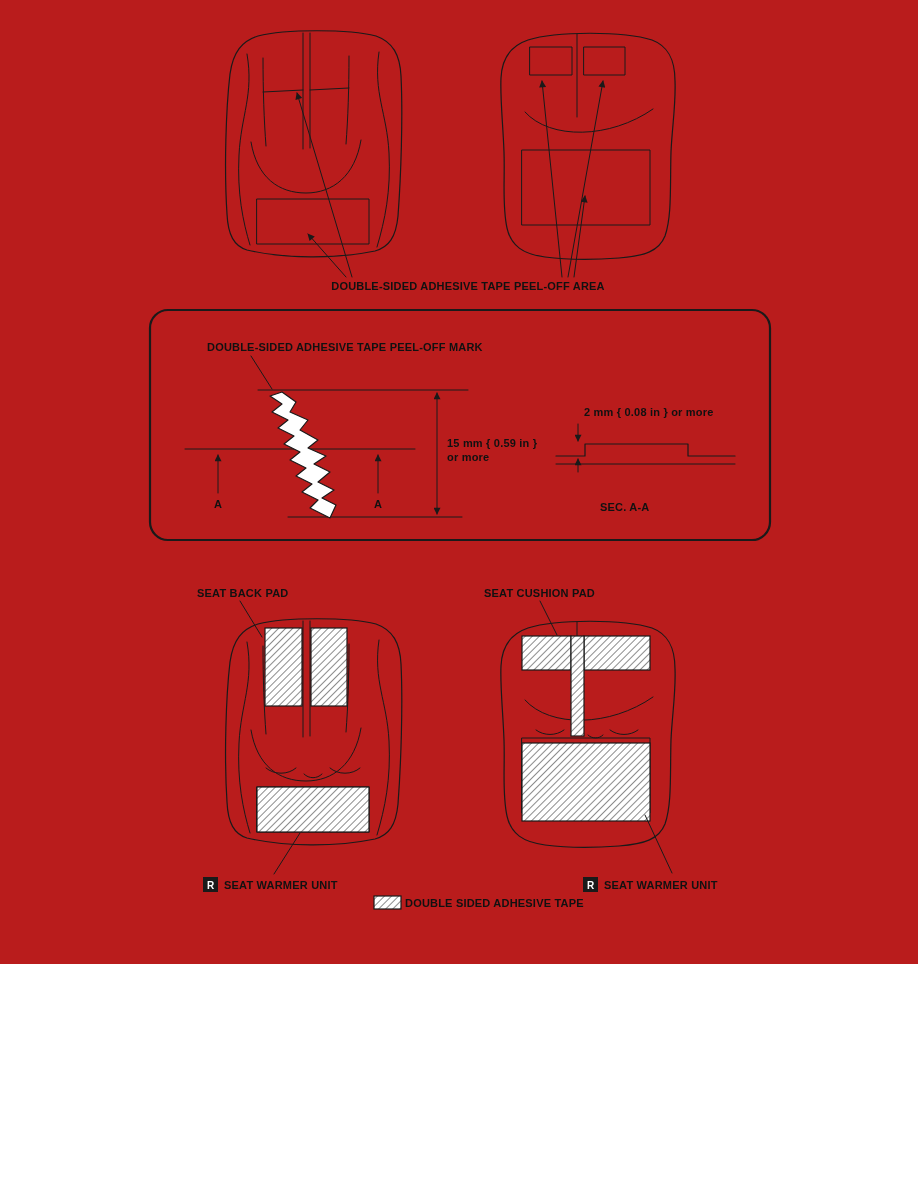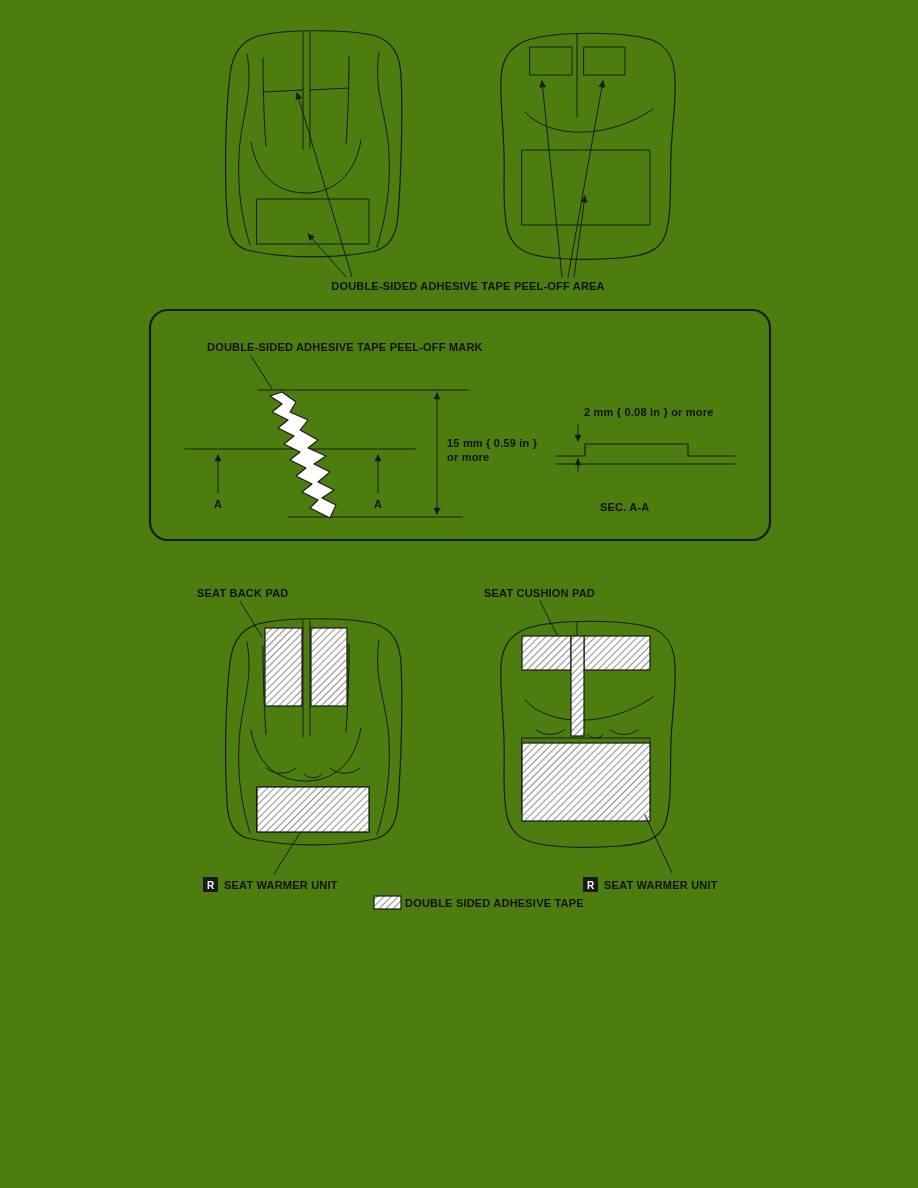--- a/index.html
+++ b/index.html
@@ -1,16 +1,16 @@
 <!DOCTYPE html>
 <html><head>
 <meta charset="utf-8">
 <style>
   html,body{margin:0;padding:0;background:#ffffff;}
-  #page{position:relative;width:918px;height:1188px;background:#4d7c0f;overflow:hidden;
+  #page{position:relative;width:918px;height:964px;background:#b91c1c;overflow:hidden;
         font-family:"Liberation Sans",sans-serif;}
   svg{display:block;}
   .ln{fill:none;stroke:#1a1a1a;stroke-width:1.2;stroke-linecap:round;stroke-linejoin:round;}
   .thin{stroke-width:1;}
   .thick{stroke-width:2.2;}
   .lbl{font-family:"Liberation Sans",sans-serif;font-weight:bold;font-size:11px;fill:#111111;letter-spacing:0.2px;}
   .lbl-mid{text-anchor:middle;}
   .badge-txt{font-family:"Liberation Sans",sans-serif;font-weight:bold;font-size:10px;fill:#ffffff;text-anchor:middle;}
   .hatched{fill:url(#hatch);stroke:#1a1a1a;stroke-width:1.2;}
   .wfill{fill:#ffffff;stroke:#1a1a1a;stroke-width:1.2;stroke-linejoin:round;}

